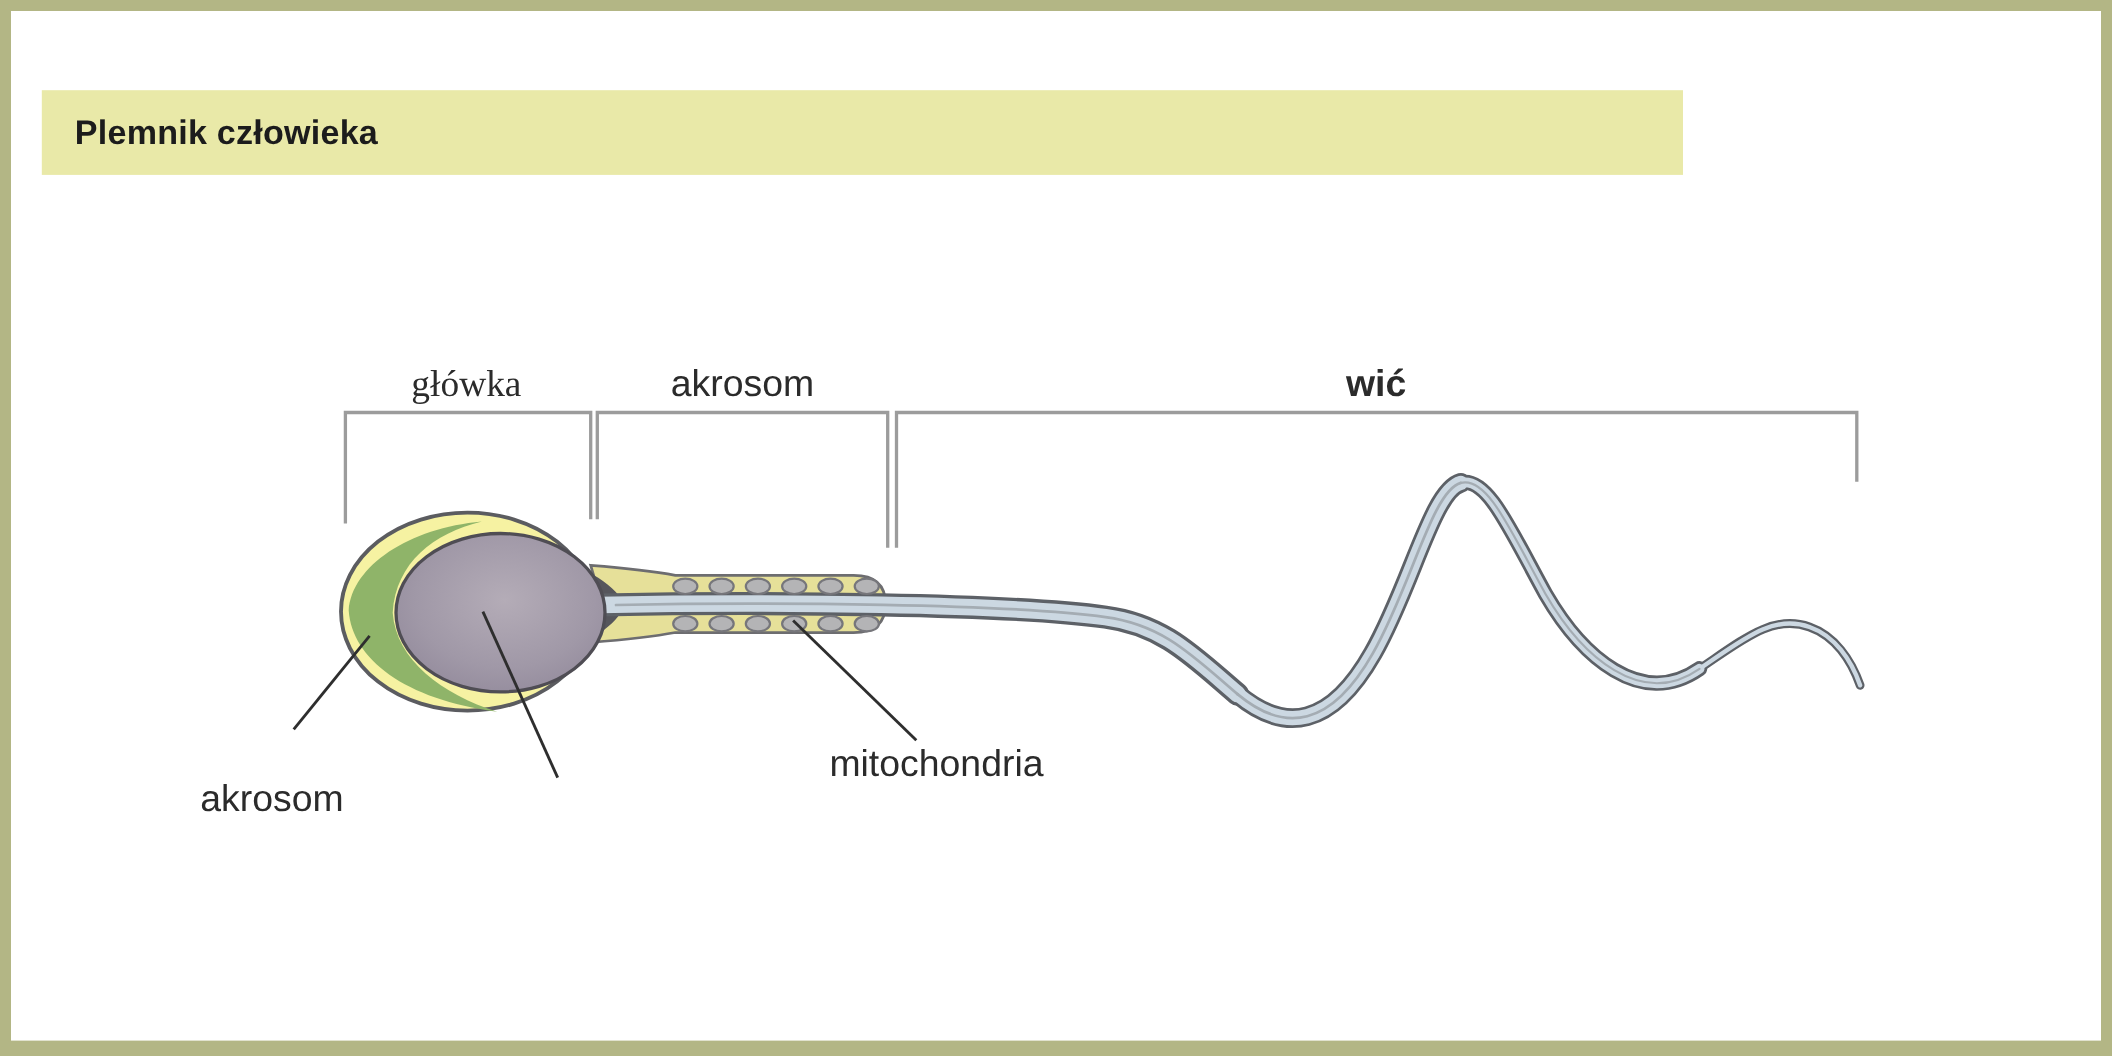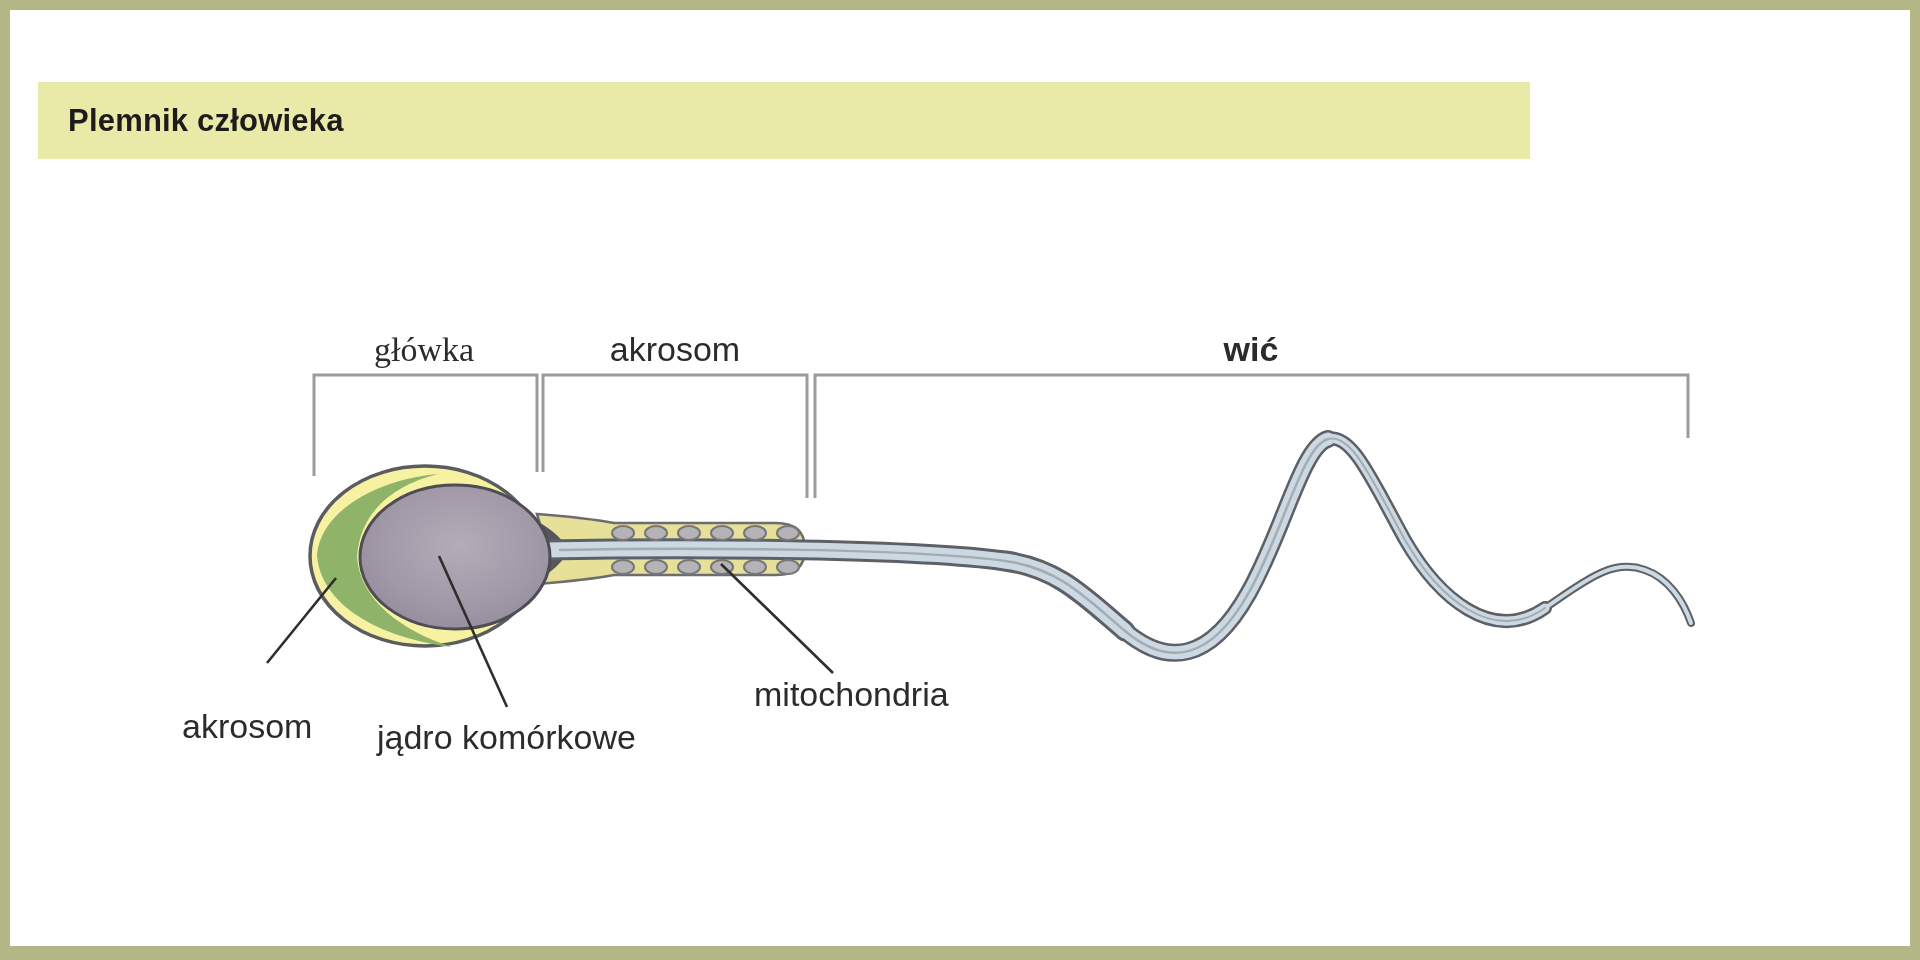--- a/index.html
+++ b/index.html
@@ -128,15 +128,14 @@
     <g>
       <line class="pointer" x1="721" y1="564" x2="833" y2="673"></line>
     </g>
   </svg>
 
   <div class="lbl centered" style="left:424px; top:331px;font-family:Liberation Serif, serif;">główka</div>
   <div class="lbl centered" style="left:675px; top:331px;">akrosom</div>
   <div class="lbl centered" style="left:1251px; top:331px;font-weight:bold;">wić</div>
 
   <div class="lbl" style="left:182px; top:708px;">akrosom</div>
-  <div class="lbl" style="left:377px; top:719px;">jądro komórkowe</div>
   <div class="lbl" style="left:754px; top:676px;">mitochondria</div>
 </div>
 
 </body></html>

